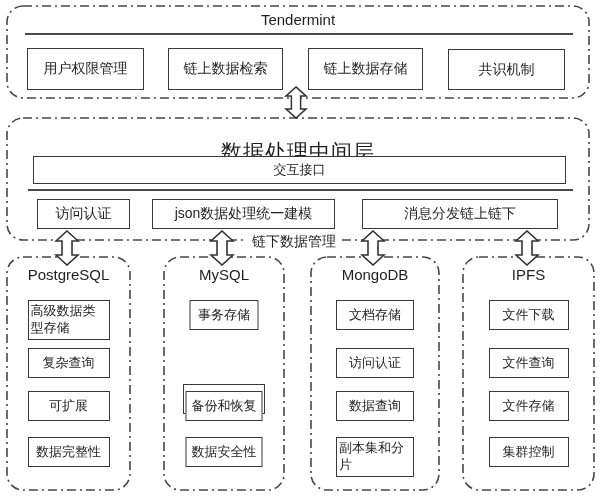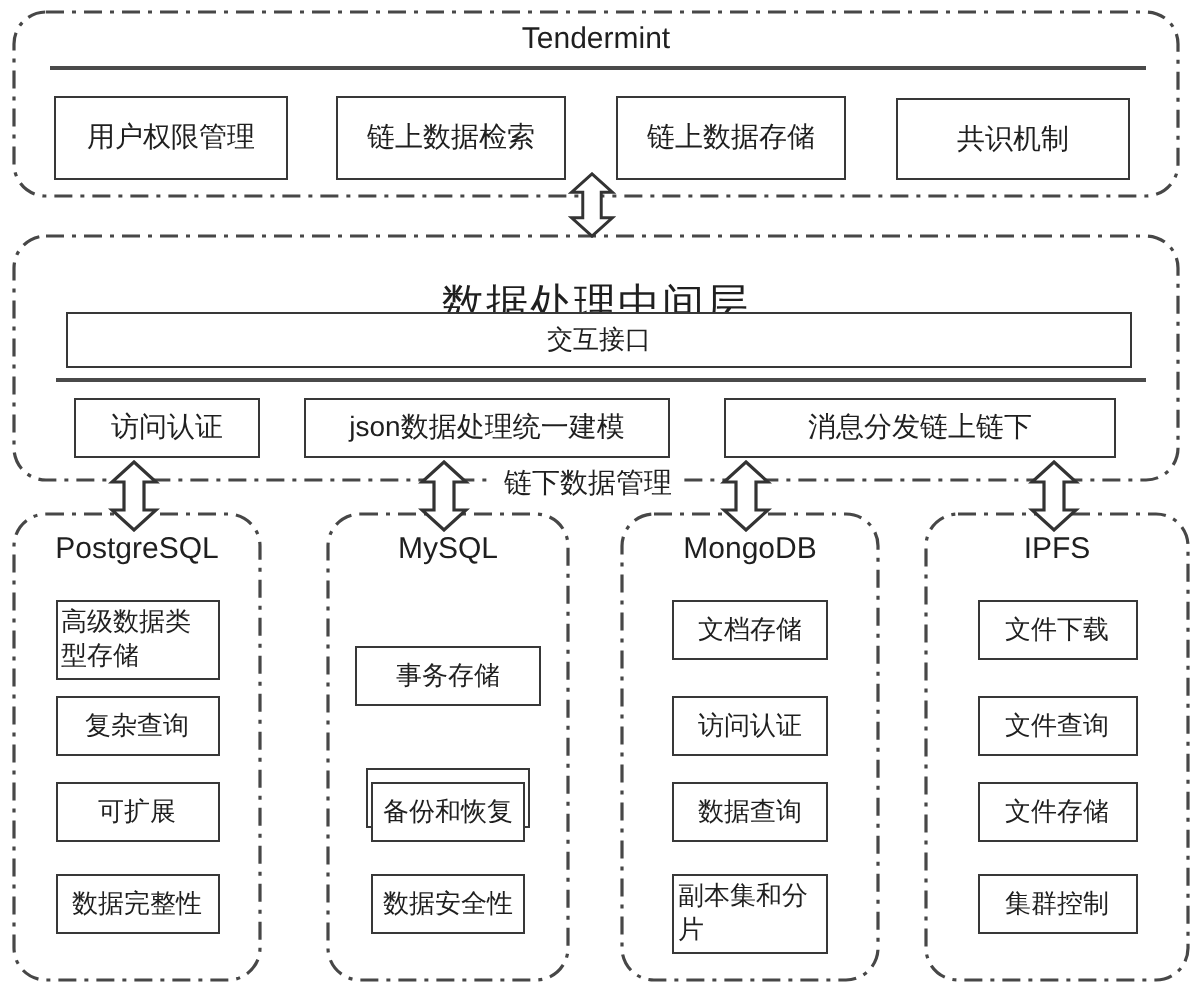--- a/index.html
+++ b/index.html
@@ -90,21 +90,21 @@
     <div class="col-box" style="top:92px;width:82px;">复杂查询</div>
     <div class="col-box" style="top:135px;width:82px;">可扩展</div>
     <div class="col-box" style="top:181px;width:82px;">数据完整性</div>
   </div>
 
   <div class="frame" style="left:163px;top:256px;width:122px;height:235px;">
     <svg class="frame-border" width="122" height="235">
       <rect x="1" y="1" width="120" height="233" rx="16" fill="none" stroke="#474747" stroke-width="1.6" stroke-dasharray="9 4 2 4"></rect>
     </svg>
     <div class="col-title">MySQL</div>
-    <div class="col-box" style="top:44px;width:93px;margin-top:23px;">事务存储</div>
+    <div class="col-box" style="top:44px;width:69px;">事务存储</div>
     <div class="col-box" style="top:92px;width:82px;margin-top:36px;">索引和查询</div>
     <div class="col-box" style="top:135px;width:77px;">备份和恢复</div>
     <div class="col-box" style="top:181px;width:77px;">数据安全性</div>
   </div>
 
   <div class="frame" style="left:310px;top:256px;width:130px;height:235px;">
     <svg class="frame-border" width="130" height="235">
       <rect x="1" y="1" width="128" height="233" rx="16" fill="none" stroke="#474747" stroke-width="1.6" stroke-dasharray="9 4 2 4"></rect>
     </svg>
     <div class="col-title">MongoDB</div>

